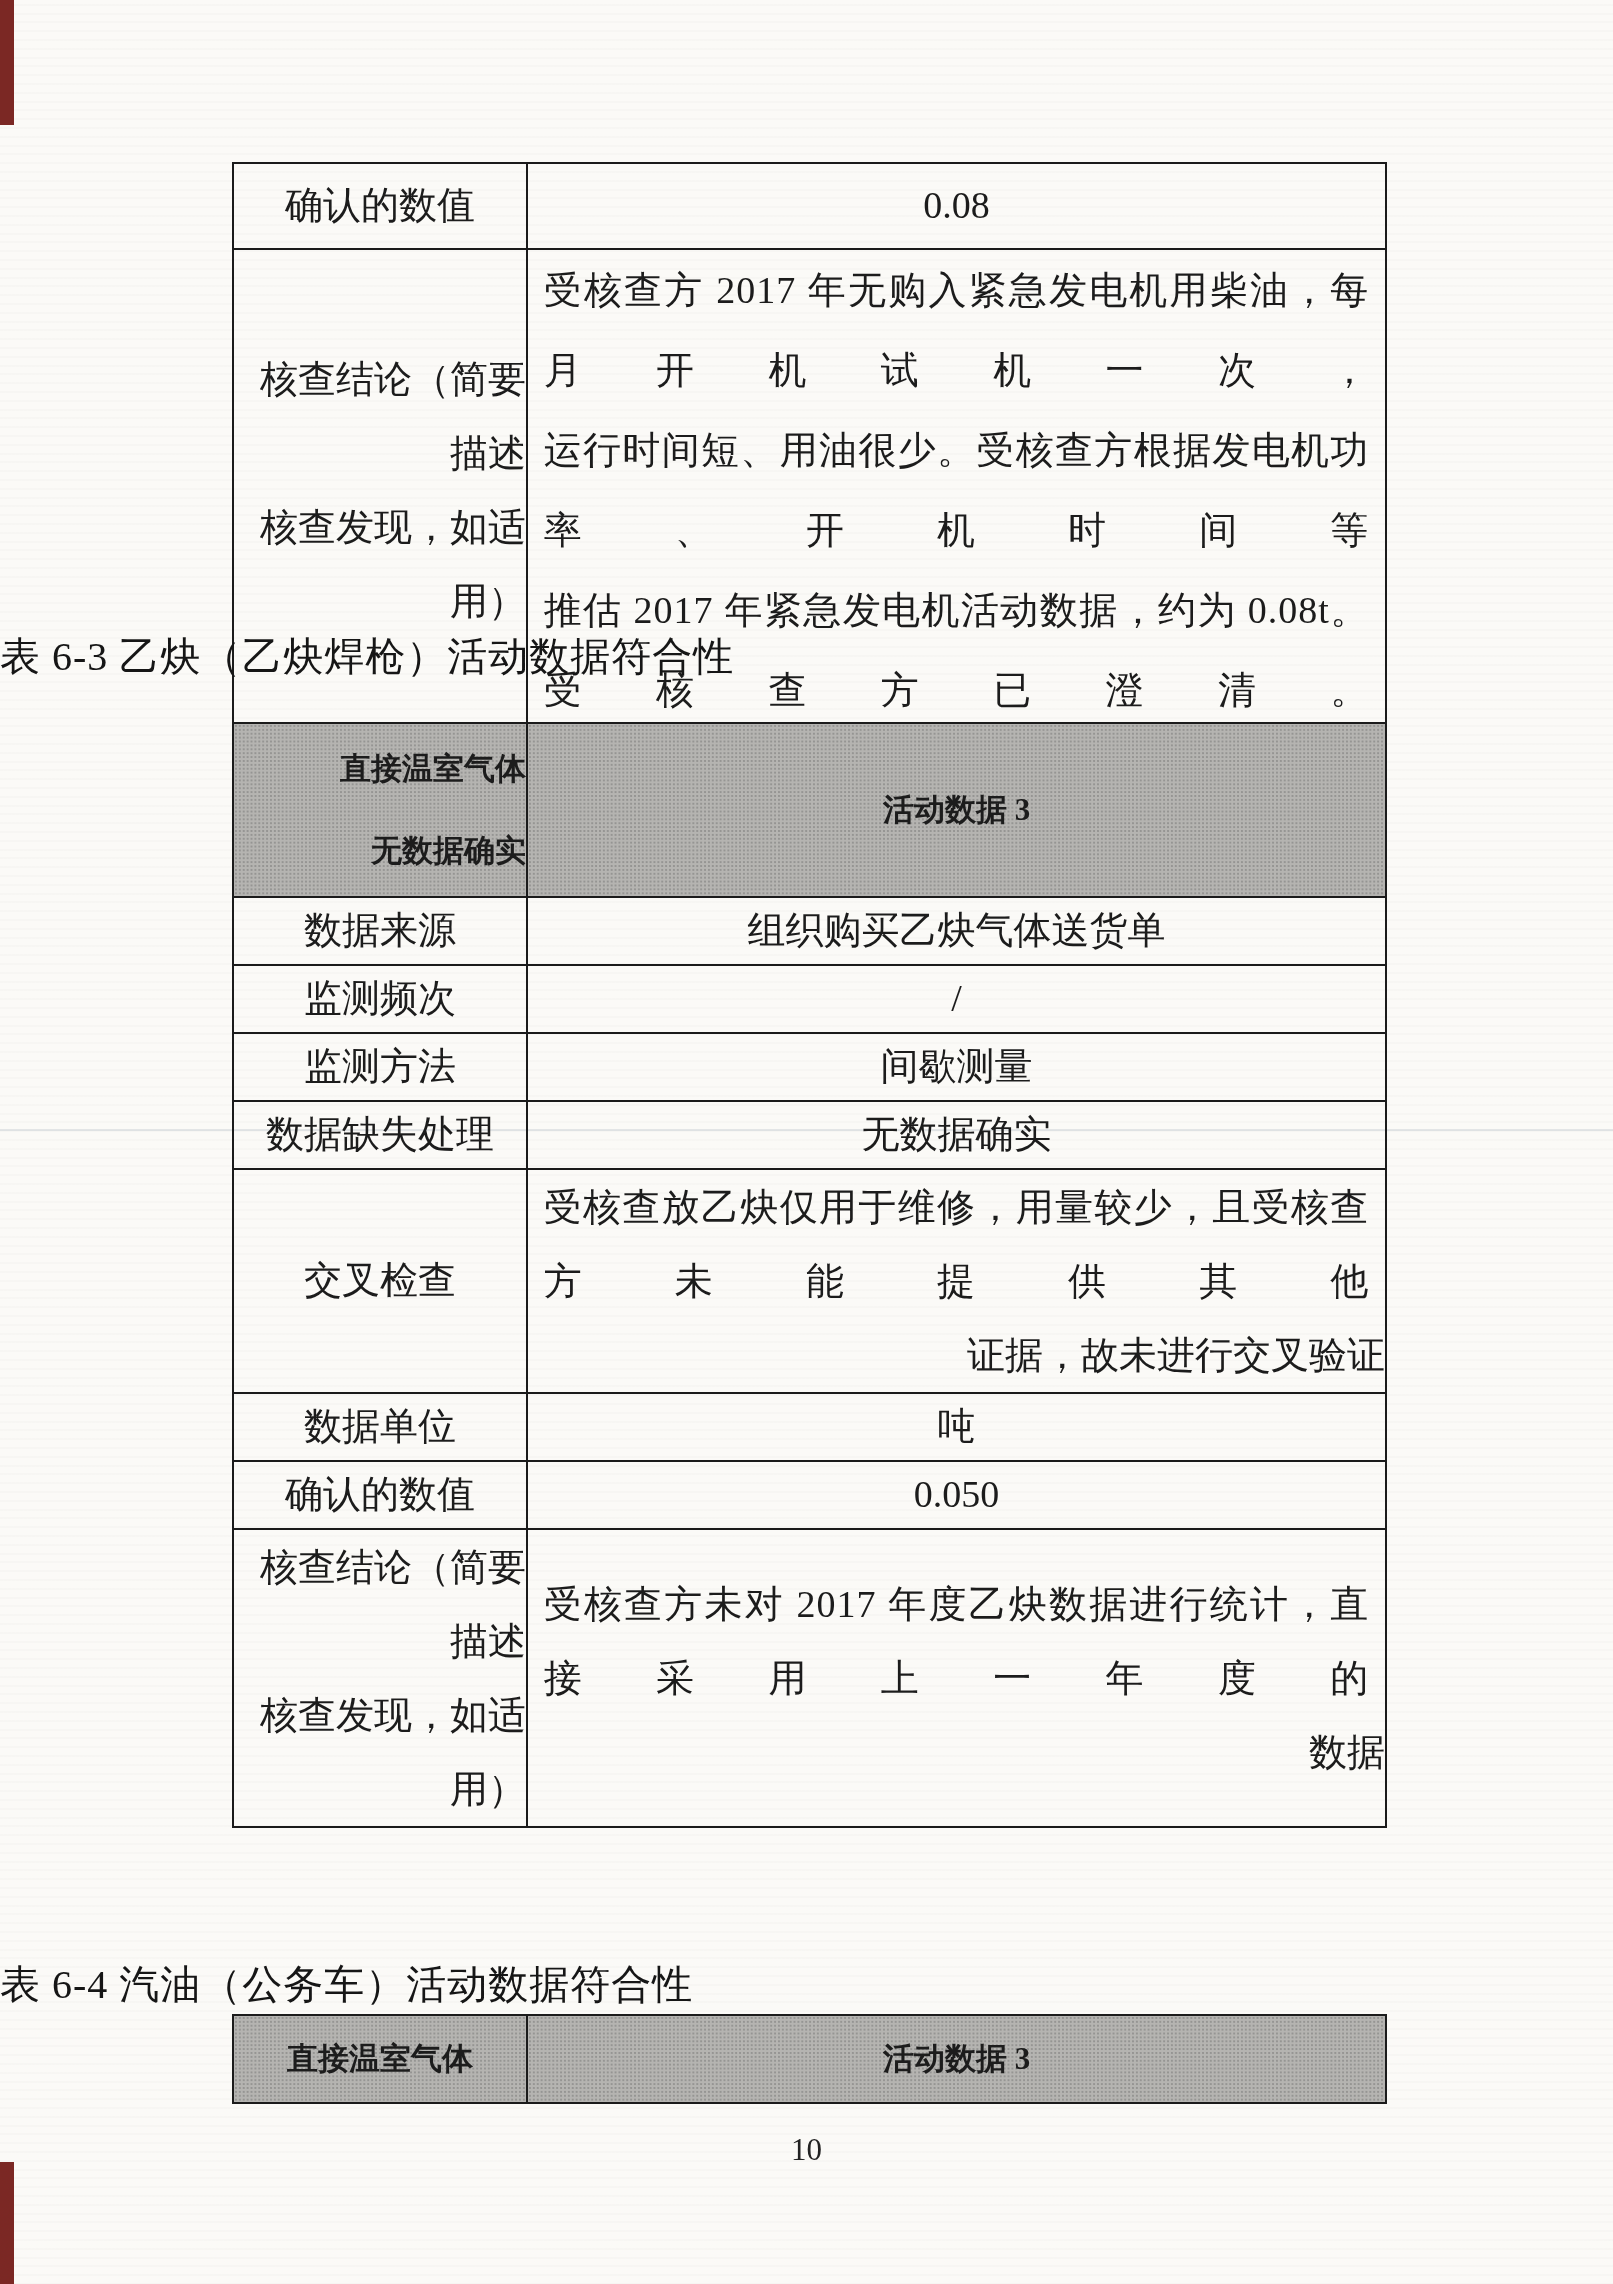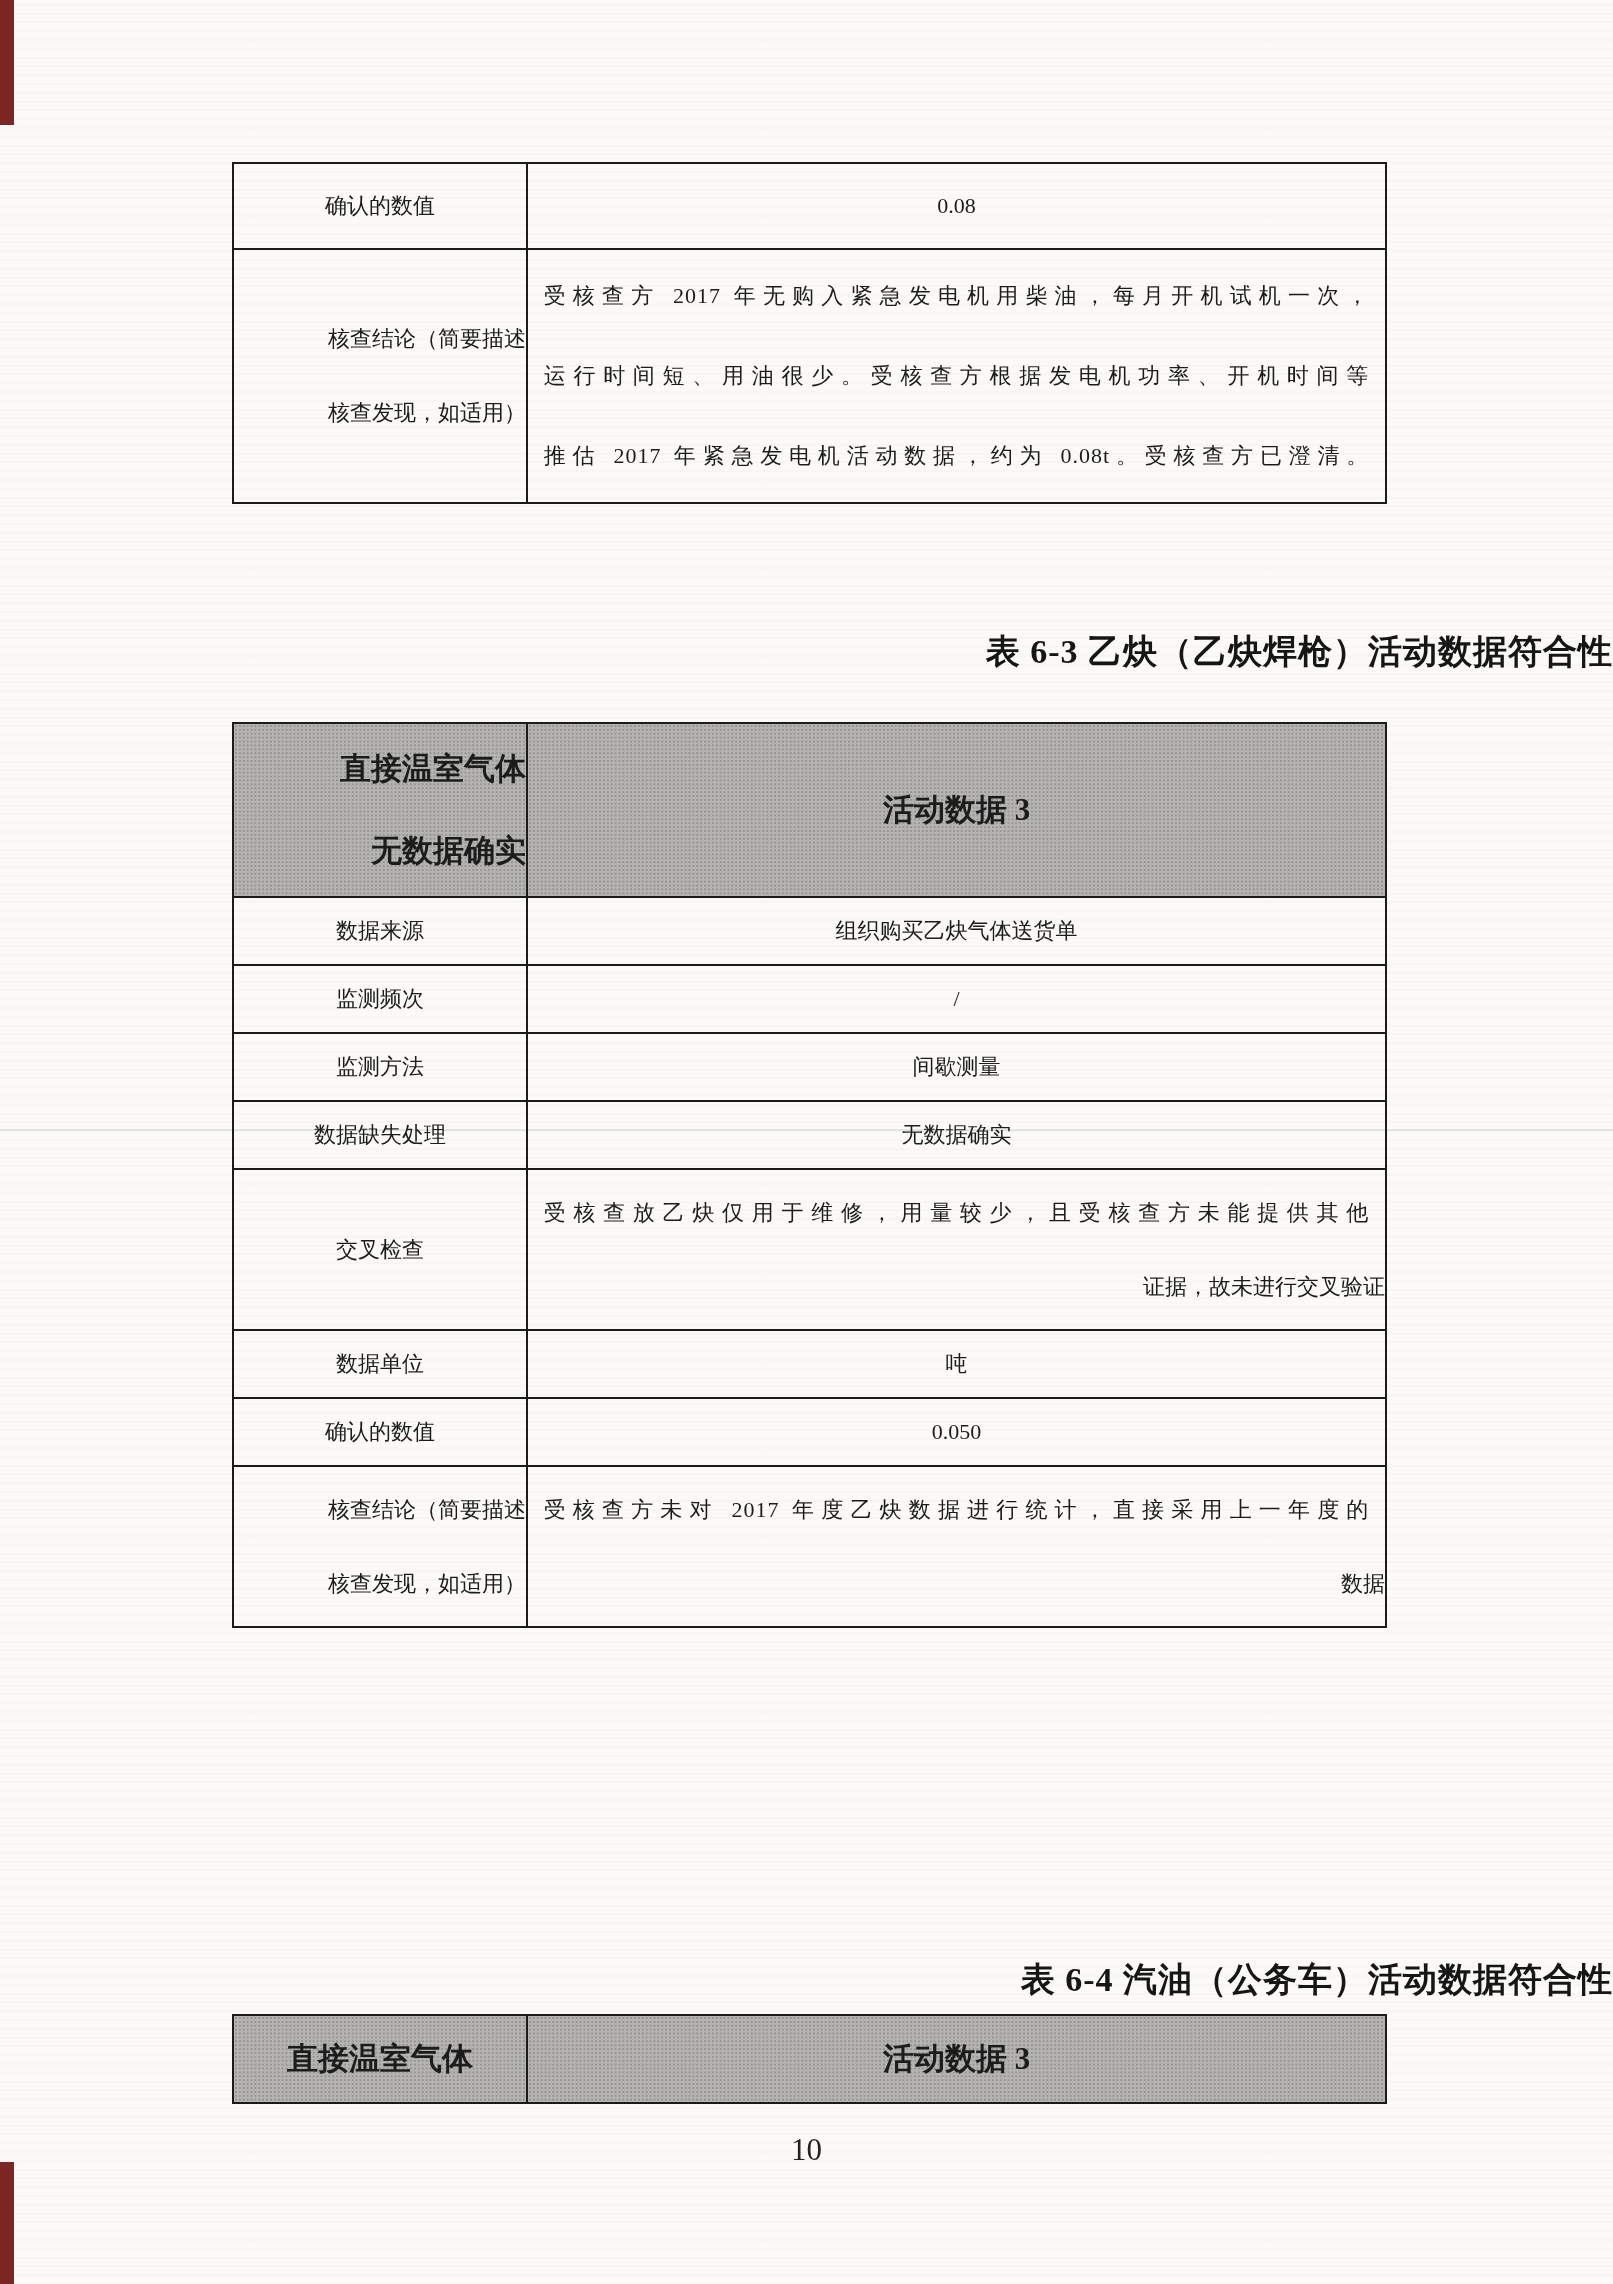--- a/index.html
+++ b/index.html
@@ -13,21 +13,21 @@
     overflow:hidden;
   }
   
   .scan-mark{position:absolute;left:0;width:13.7px;background:#7b2824;}
   .scan-mark.top{top:0;height:125px;}
   .scan-mark.bottom{top:2162px;height:123px;}
   .scan-line{position:absolute;left:0;width:100%;height:2px;background:rgba(140,155,175,0.22);}
 
   table{border-collapse:collapse;table-layout:fixed;width:1153px;}
   td{border:2px solid #1b1b1b;vertical-align:middle;text-align:center;
-     font-size:22px;line-height:1.25;padding:0;}
+     font-size:38px;line-height:1.25;padding:0;}
   .tbl{position:absolute;left:232px;}
   .tbl-top{top:162px;}
   .tbl-63{top:722px;}
   .tbl-64{top:2014px;}
   .outer td{border-width:2px;}
   table.outer{border:2.9px solid #151515;}
 
   tr.h88{height:86px;} tr.h259{height:254px;} tr.h178{height:174px;}
   tr.h91{height:68px;} tr.h164{height:161px;} tr.h90{height:88px;}
 
@@ -38,21 +38,21 @@
   .ln{display:block;}
   .ln-center{text-align:right;}
   .ln-fill{text-align:justify;text-align-last:justify;padding:0 15.7px;letter-spacing:1px;}
   .lbl-2ln .ln{line-height:74px;}
   .val-2ln .ln{line-height:74px;}
   .hdr-2ln .ln{line-height:82px;}
   .para .ln{line-height:80px;}
 
   .doc-title{
     position:absolute;left:0;width:100%;
-    text-align:right;font-weight:bold;font-size:34px;letter-spacing:1px;
+    text-align:left;font-weight:normal;font-size:40px;letter-spacing:1px;
     font-family:"Liberation Serif","DejaVu Serif",serif;color:#161616;
   }
   .title-63{top:629px;}
   .title-64{top:1957px;}
 
   .page-number{
     position:absolute;left:0;top:2132px;width:100%;
     text-align:center;font-size:31px;color:#222;
   }
 </style>

